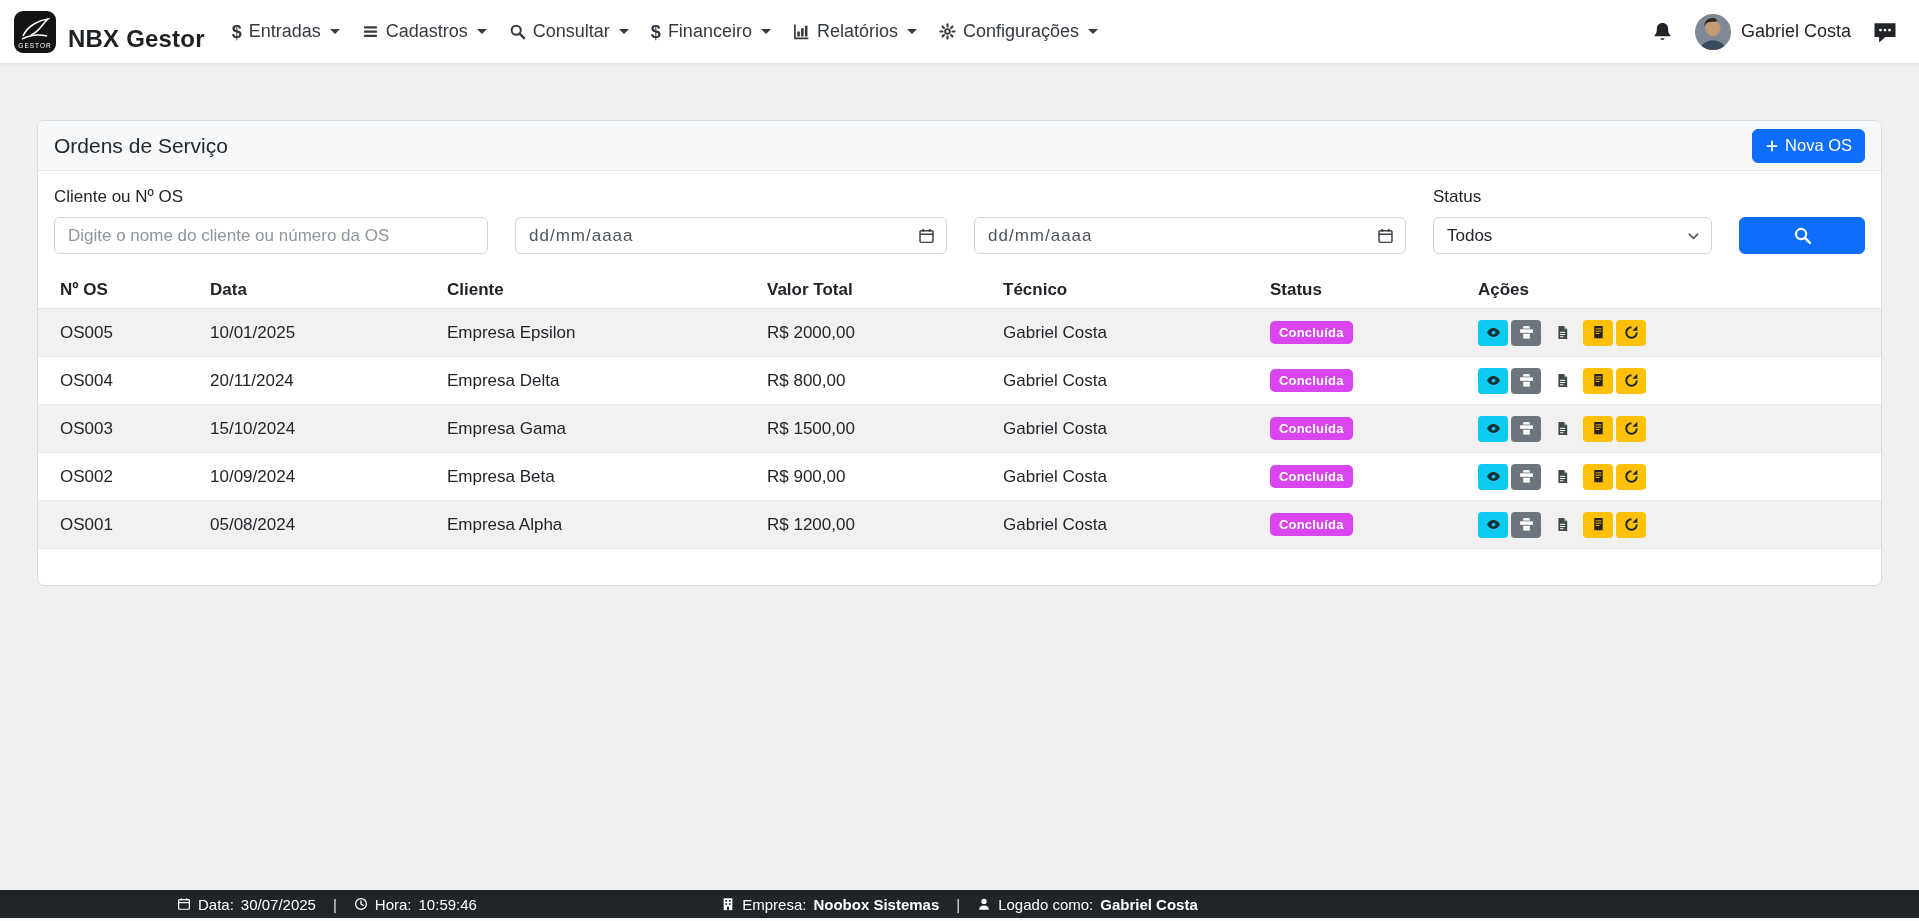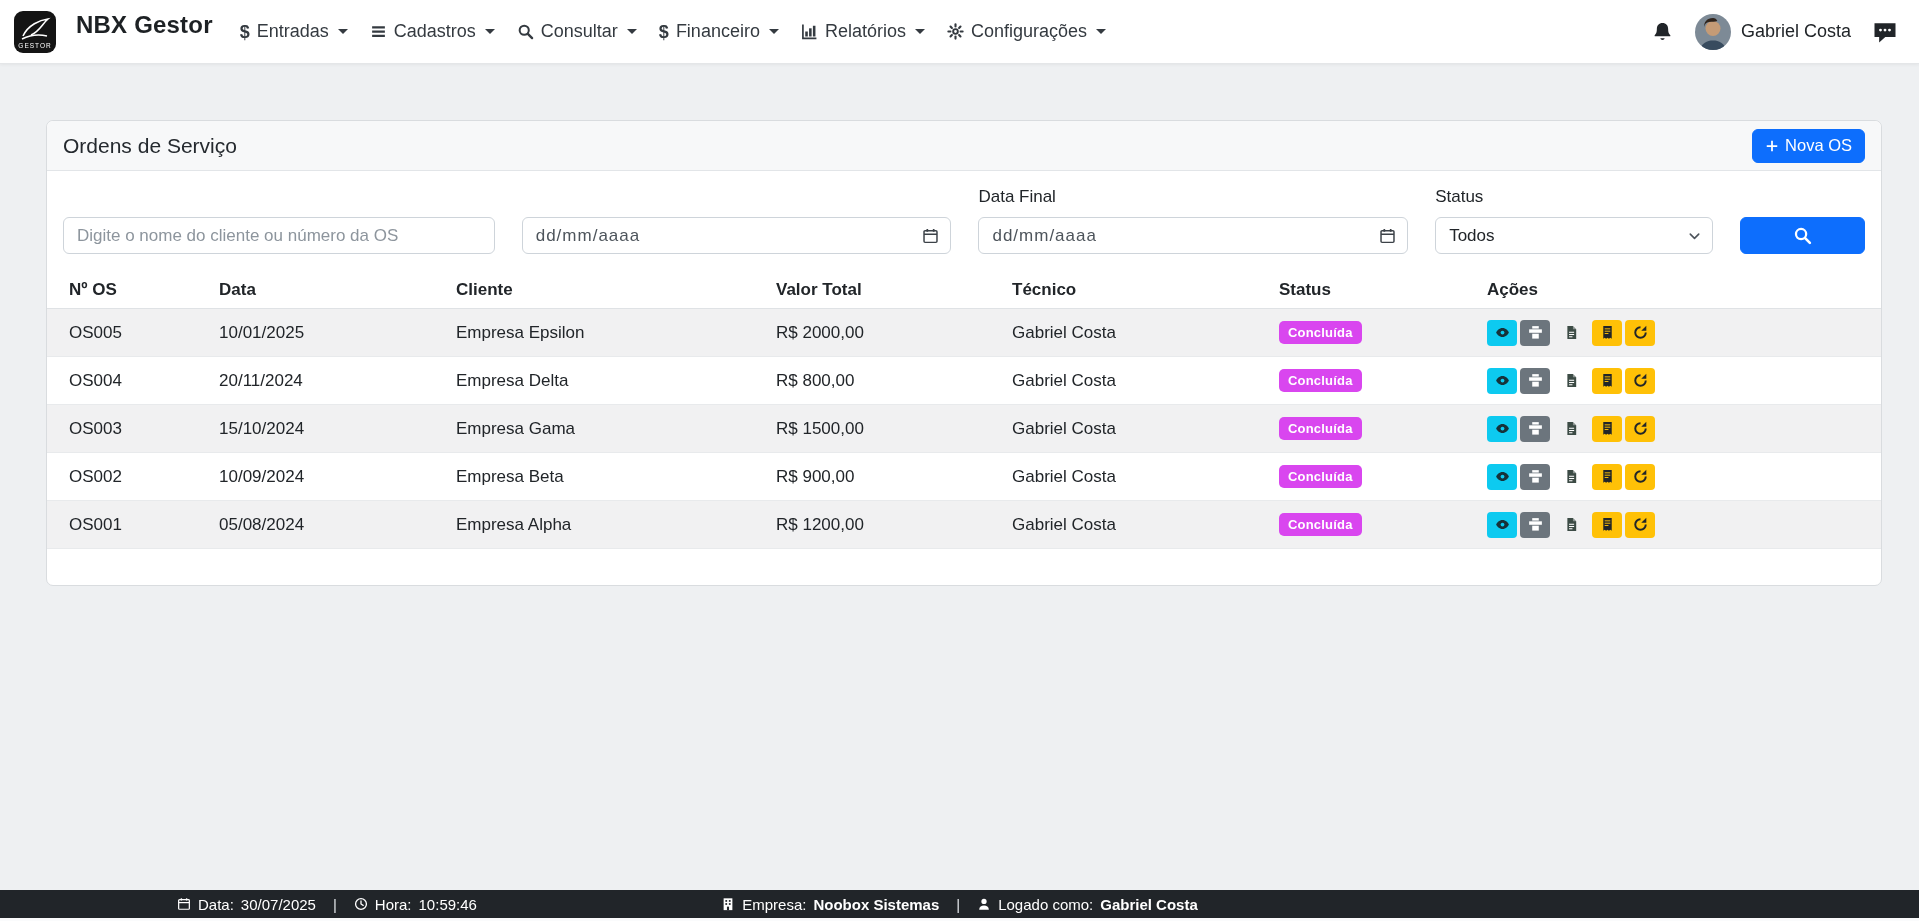--- a/index.html
+++ b/index.html
@@ -17,21 +17,21 @@
   
   .navbar {
     height:64px; flex:0 0 auto;
     background:#fff;
     border-bottom:1px solid #e4e6e8;
     box-shadow:0 1px 3px rgba(0,0,0,.05);
     display:flex; align-items:center;
     padding:0 22px 0 14px;
     position:relative; z-index:2;
   }
-  .brand-link { display:flex; align-items:flex-start; gap:20px; text-decoration:none; color:#1d2124; cursor:pointer; }
+  .brand-link { display:flex; align-items:flex-end; gap:12px; text-decoration:none; color:#1d2124; cursor:pointer; }
   .logo-svg { width:42px; height:42px; }
   .brand-text { font-size:24px; font-weight:600; letter-spacing:.2px; }
   .nav-menu { display:flex; align-items:center; margin-left:16px; }
   .nav-link {
     display:flex; align-items:center; gap:7px;
     padding:0 11px; font-size:18px; color:#343a40;
     text-decoration:none; cursor:pointer; white-space:nowrap;
   }
   .nav-ico { width:17px; height:17px; color:#343a40; }
   .dollar-glyph { font-size:18px; font-weight:700; line-height:1; }
@@ -42,21 +42,21 @@
   }
   .nav-right { margin-left:auto; display:flex; align-items:center; gap:22px; }
   .icon-btn { background:none; border:none; cursor:pointer; color:#212529; padding:0; }
   .bell-ic { width:21px; height:21px; }
   .chat-ic { width:24px; height:24px; }
   .user-chip { display:flex; align-items:center; gap:10px; cursor:pointer; }
   .avatar { width:36px; height:36px; border-radius:50%; overflow:hidden; display:block; }
   .user-name { font-size:18px; color:#212529; }
 
   
-  main { flex:1 1 auto;padding-left:9px; }
+  main { flex:1 1 auto; }
   .card {
     margin:56px 37px 0;
     background:#fff;
     border:1px solid #d9dcdf;
     border-radius:7px;
   }
   .card-header {
     height:50px;
     background:#f7f8f9;
     border-bottom:1px solid #e2e5e8;
@@ -331,32 +331,32 @@
       <button class="btn-primary new-os-btn">
         <svg class="plus-ic">
             <use href="#sym-plus"></use>
           </svg>
         <span>Nova OS</span>
       </button>
     </div>
 
     <div class="filters">
       <div class="fgroup" style="width:434px">
+        <label class="flabel">Cliente ou Nº OS</label>
         <input class="control" type="text" placeholder="Digite o nome do cliente ou número da OS" style="">
       </div>
       <div class="fgroup" style="width:432px">
         <div class="date-wrap">
           <input class="control date" type="text" placeholder="dd/mm/aaaa" style="">
           <svg class="cal-ic">
               <use href="#sym-cal"></use>
             </svg>
         </div>
       </div>
       <div class="fgroup" style="width:432px">
-        <label class="flabel">Data Final</label>
         <div class="date-wrap">
           <input class="control date" type="text" placeholder="dd/mm/aaaa" style="">
           <svg class="cal-ic">
               <use href="#sym-cal"></use>
             </svg>
         </div>
       </div>
       <div class="fgroup" style="width:279px">
         <label class="flabel">Status</label>
         <div class="select-wrap">

